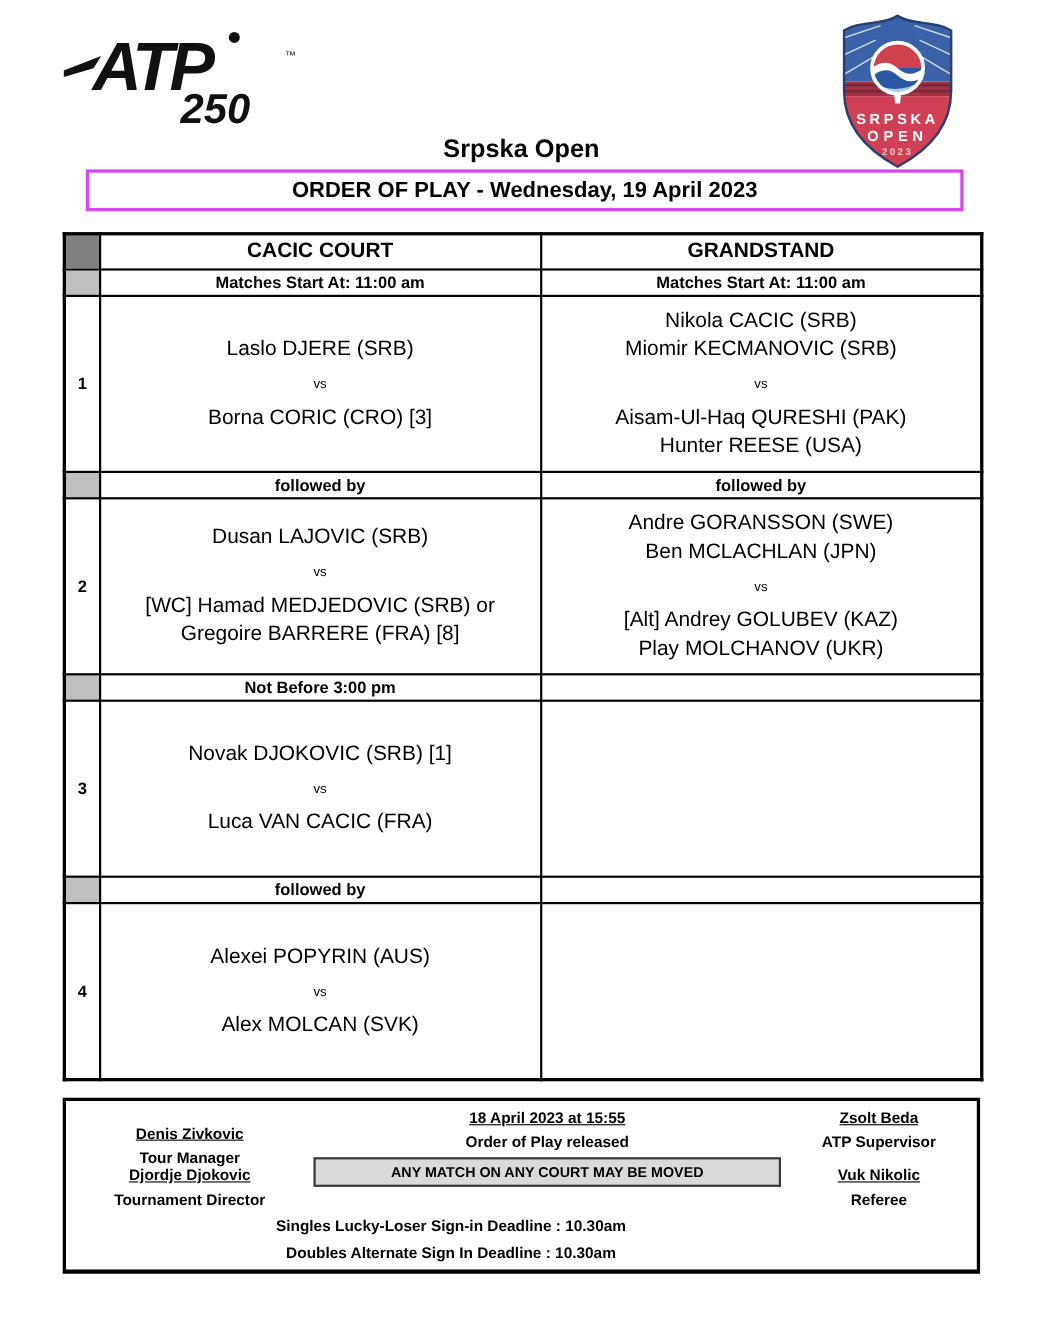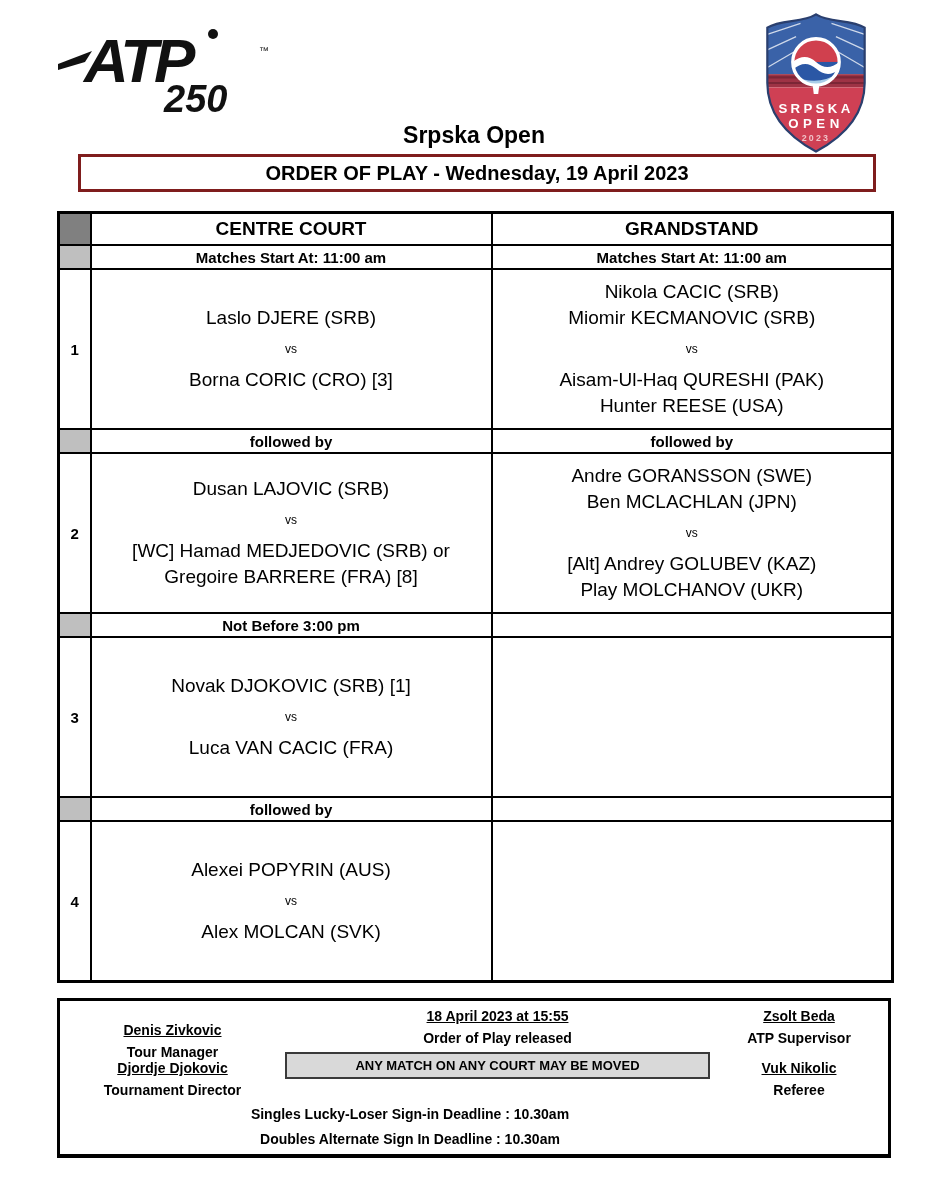--- a/index.html
+++ b/index.html
@@ -10,21 +10,21 @@
 
   
   .atp-logo { position:absolute; left:56px; top:20px; }
   .srpska-logo { position:absolute; left:748px; top:10px; }
   .title {
     position:absolute; top:122px; left:0; width:100%;
     text-align:center; font-size:23px; font-weight:bold;
   }
   .order-box {
     position:absolute; left:78px; top:154px; width:792px; height:32px;
-    border:3px solid #7f1d1d; text-align:center; font-weight:bold;
+    border:3px solid #d946ef; text-align:center; font-weight:bold;
     font-size:20px; line-height:32px;
   }
 
   
   table.schedule {
     position:absolute; left:57px; top:211px; width:834px;
     border-collapse:collapse; table-layout:fixed; border:3px solid #000;
   }
   table.schedule td {
     border:2px solid #000; padding:0; text-align:center;
@@ -119,21 +119,21 @@
   <table class="schedule">
     <colgroup>
         <col style="width:32px">
         <col style="width:401px">
         <col style="width:401px">
       </colgroup>
 
     <tbody>
         <tr class="court-header">
       <td class="num-dark"></td>
-      <td>CENTRE COURT</td>
+      <td>CACIC COURT</td>
       <td>GRANDSTAND</td>
     </tr>
 
     <tr class="start-row">
       <td class="num-gray"></td>
       <td>Matches Start At: 11:00 am</td>
       <td>Matches Start At: 11:00 am</td>
     </tr>
 
     <tr class="match-row">

